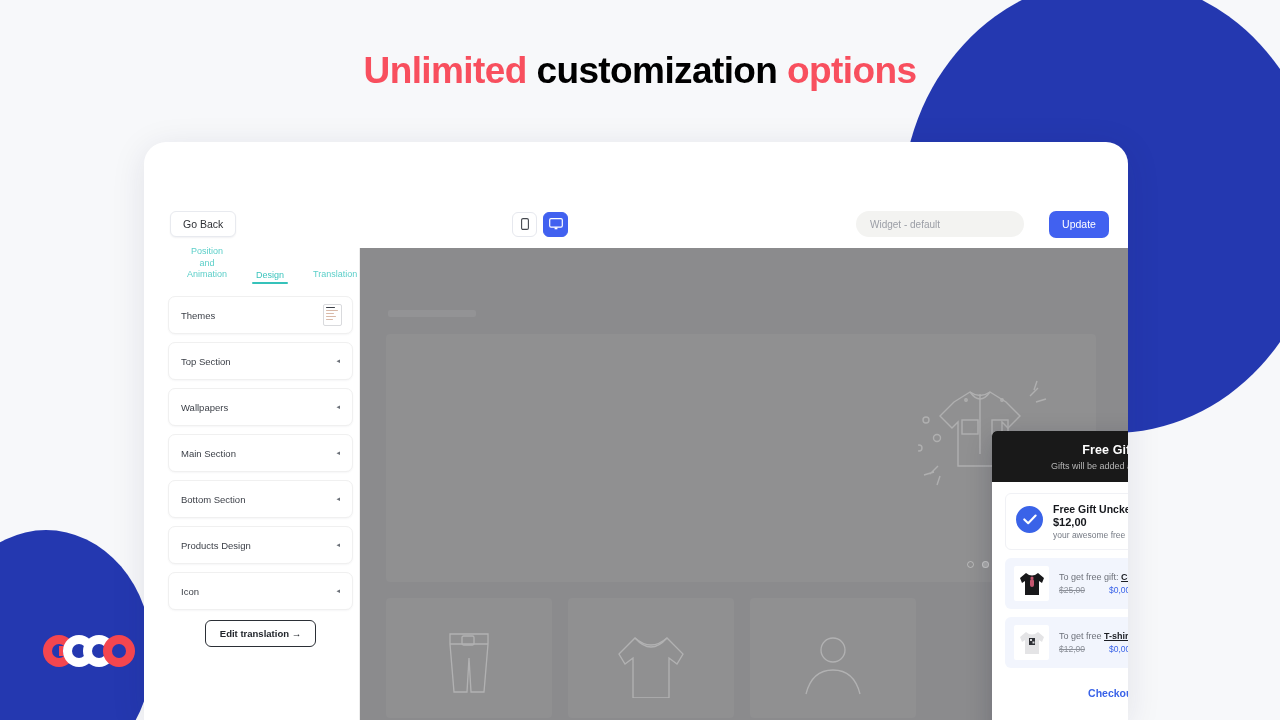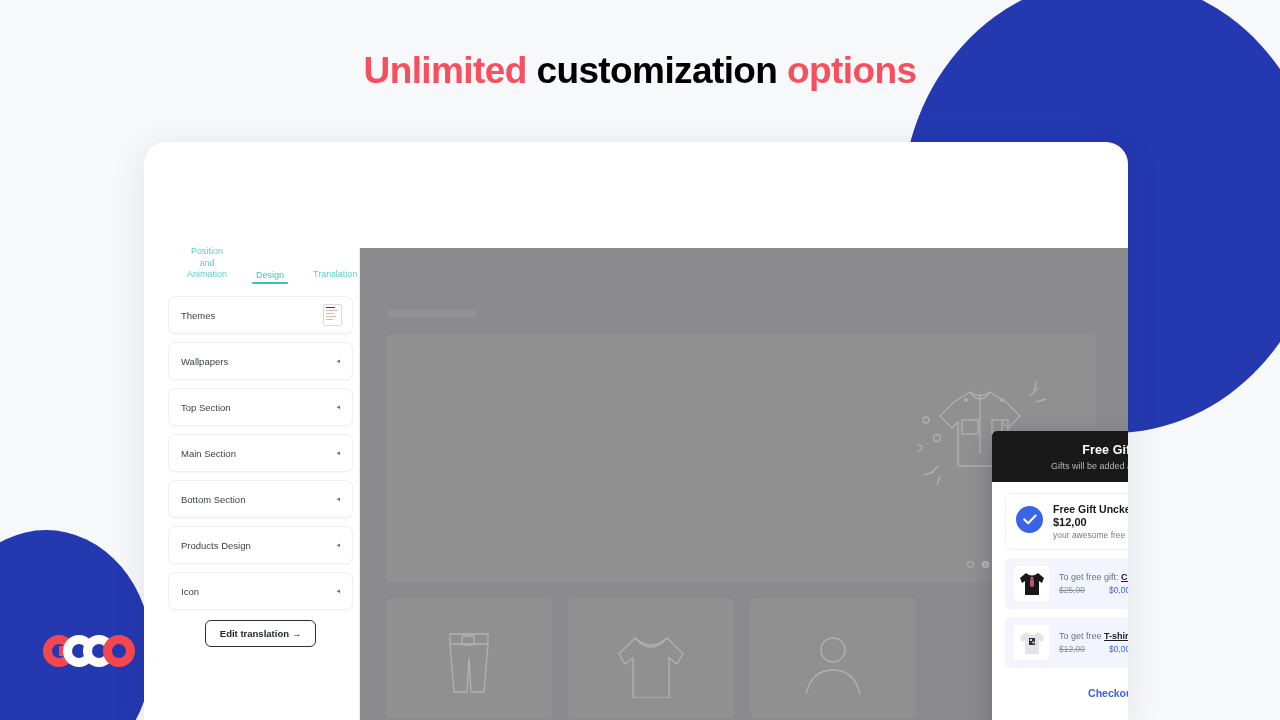--- a/index.html
+++ b/index.html
@@ -309,20 +309,43 @@
 <div class="bg-circle-right"></div>
 
 <div class="headline">
   <span class="accent">Unlimited</span>
   <span class="dark">customization</span>
   <span class="accent">options</span>
 </div>
 
 <div class="app-card">
 
+  <div class="toolbar">
+    <button class="go-back-btn">Go Back</button>
+
+    <div class="device-toggle">
+      <div class="dev-btn inactive">
+        <svg width="8" height="12" viewBox="0 0 8 12">
+          <rect x="0.6" y="0.6" width="6.8" height="10.8" rx="1.4" fill="none" stroke="#44474e" stroke-width="1.1"></rect>
+        </svg>
+      </div>
+      <div class="dev-btn active">
+        <svg width="14" height="12" viewBox="0 0 14 12">
+          <rect x="0.7" y="0.7" width="12.6" height="8.4" rx="1.3" fill="none" stroke="#ffffff" stroke-width="1.2"></rect>
+          <rect x="5.6" y="9.4" width="2.8" height="1.9" fill="#ffffff"></rect>
+        </svg>
+      </div>
+    </div>
+
+    <div class="widget-select">
+      <span>Widget - default</span>
+    </div>
+
+    <button class="update-btn">Update</button>
+  </div>
 
   <div class="settings-panel">
 
     <div class="tabs">
       <div class="tab">
         <span>Position and Animation</span>
       </div>
       <div class="tab active">
         <span>Design</span>
       </div>
@@ -338,26 +361,26 @@
         <span class="theme-thumb">
           <i></i>
             <i></i>
             <i></i>
             <i></i>
             <i></i>
         </span>
       </div>
 
       <div class="panel-row">
+        <span class="label">Top Section</span>
+        <span class="chevron">◂</span>
+      </div>
+
+      <div class="panel-row">
         <span class="label">Wallpapers</span>
-        <span class="chevron">◂</span>
-      </div>
-
-      <div class="panel-row">
-        <span class="label">Top Section</span>
         <span class="chevron">◂</span>
       </div>
 
       <div class="panel-row">
         <span class="label">Main Section</span>
         <span class="chevron">◂</span>
       </div>
 
       <div class="panel-row">
         <span class="label">Bottom Section</span>

